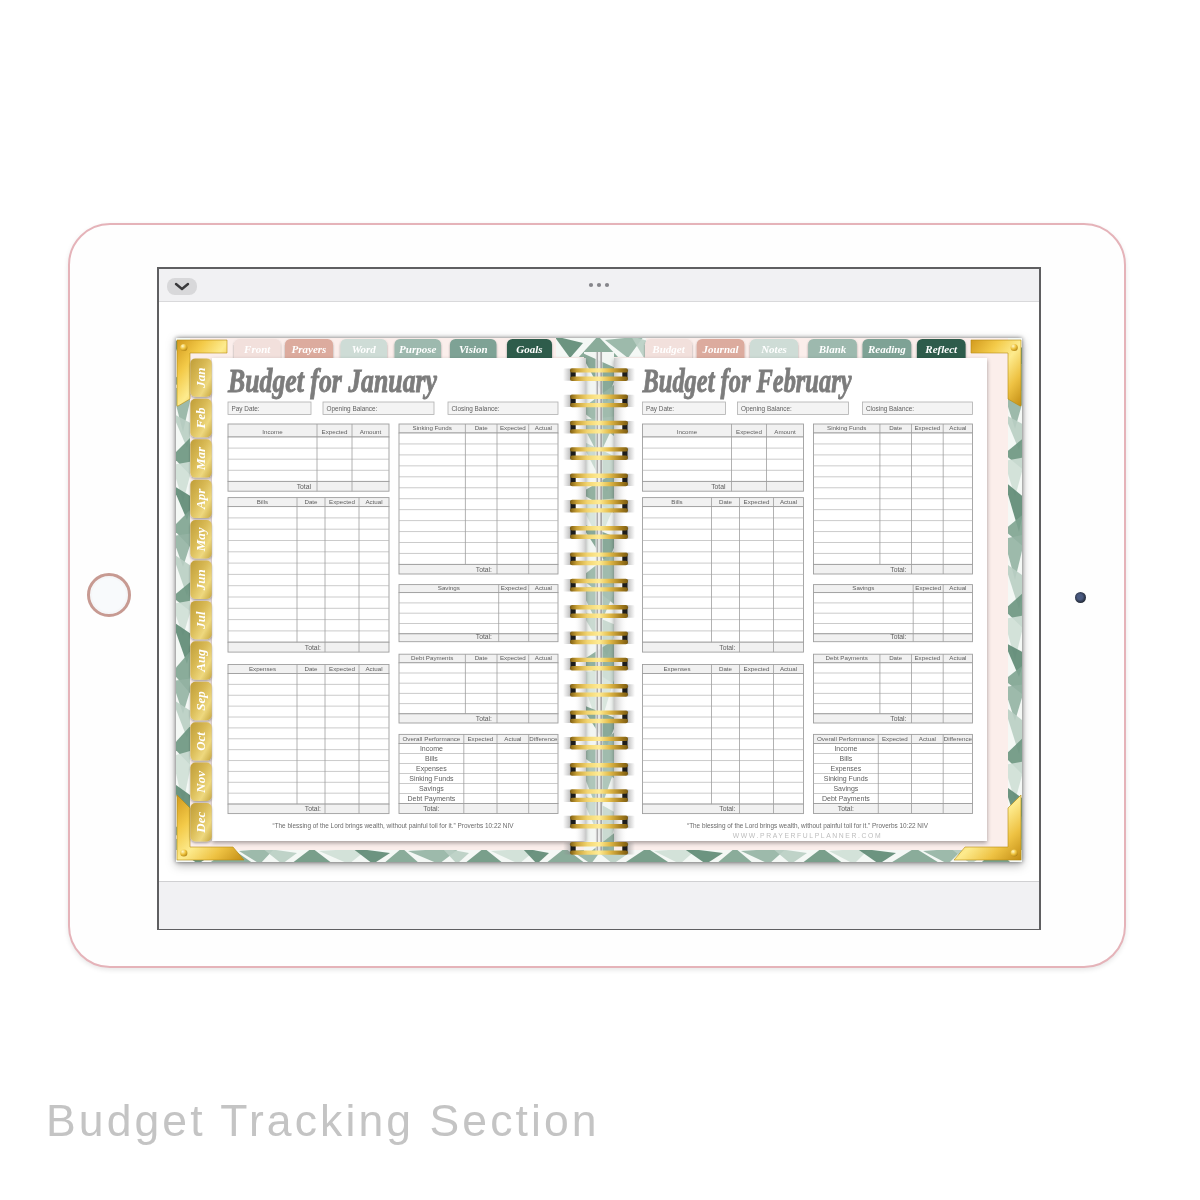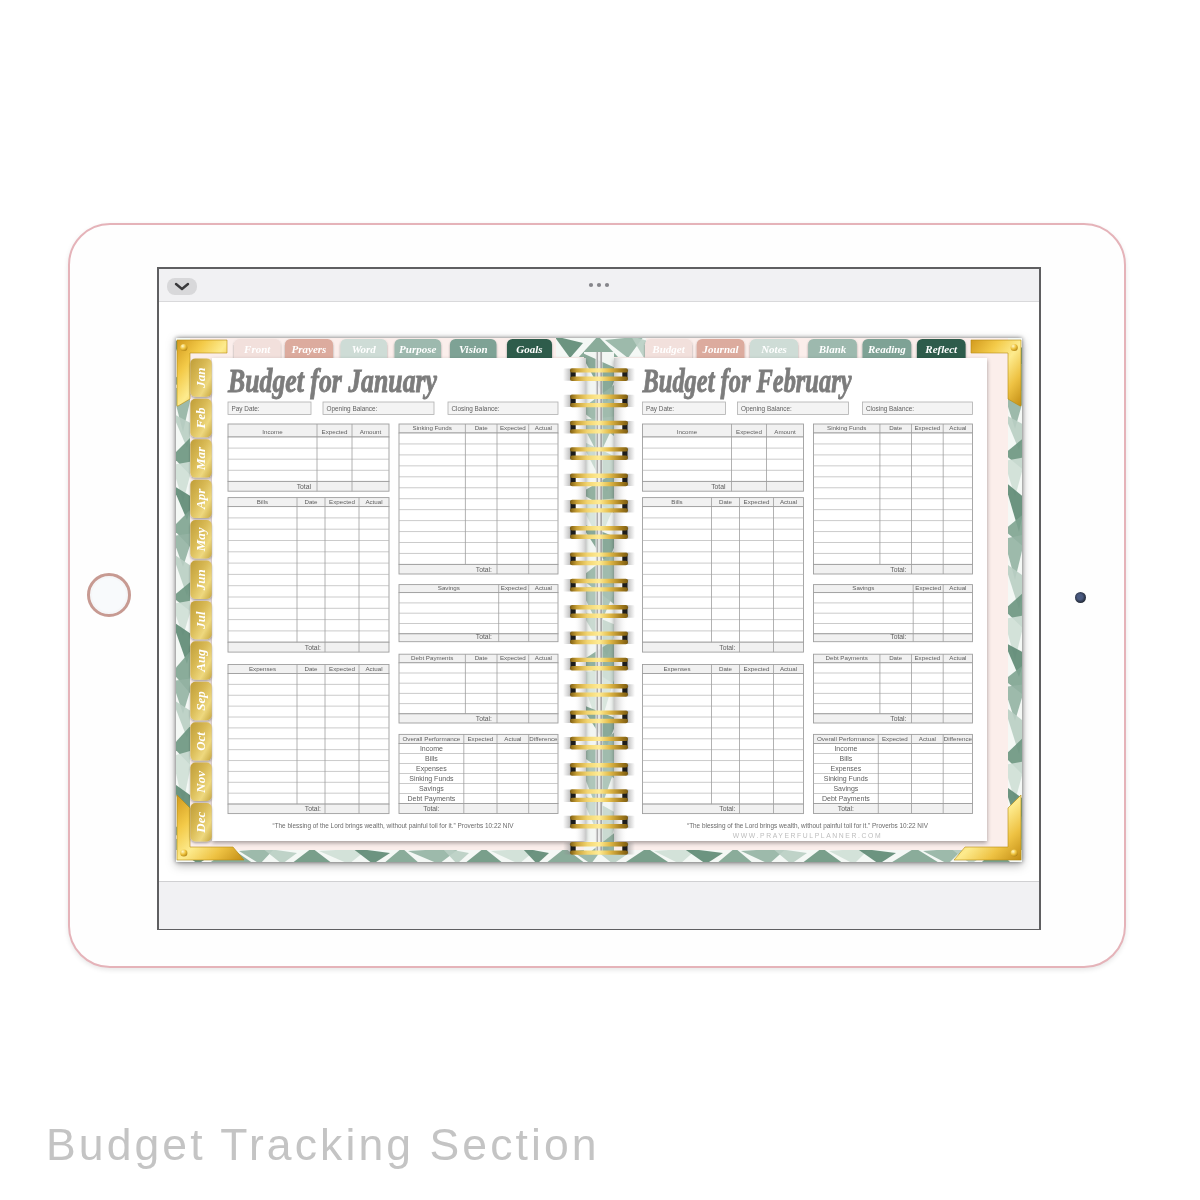--- a/index.html
+++ b/index.html
@@ -574,13 +574,13 @@
       <use href="#coil" x="423" y="352.4"></use>
       <use href="#coil" x="423" y="378.8"></use>
       <use href="#coil" x="423" y="405.1"></use>
       <use href="#coil" x="423" y="431.4"></use>
       <use href="#coil" x="423" y="457.7"></use>
       <use href="#coil" x="423" y="484.0"></use>
       <use href="#coil" x="423" y="510.4"></use>
     </g>
   </svg>
 
-<div class="abs" style="left:46px;top:1120px;font-size:44.5px;color:#c4c4c4;letter-spacing:3.1px;">Budget Tracking Section</div>
+<div class="abs" style="left:46px;top:1096px;font-size:44.5px;color:#c4c4c4;letter-spacing:3.1px;">Budget Tracking Section</div>
 
 </body></html>

